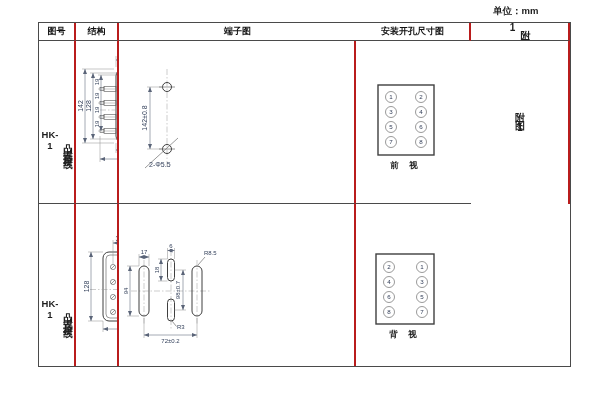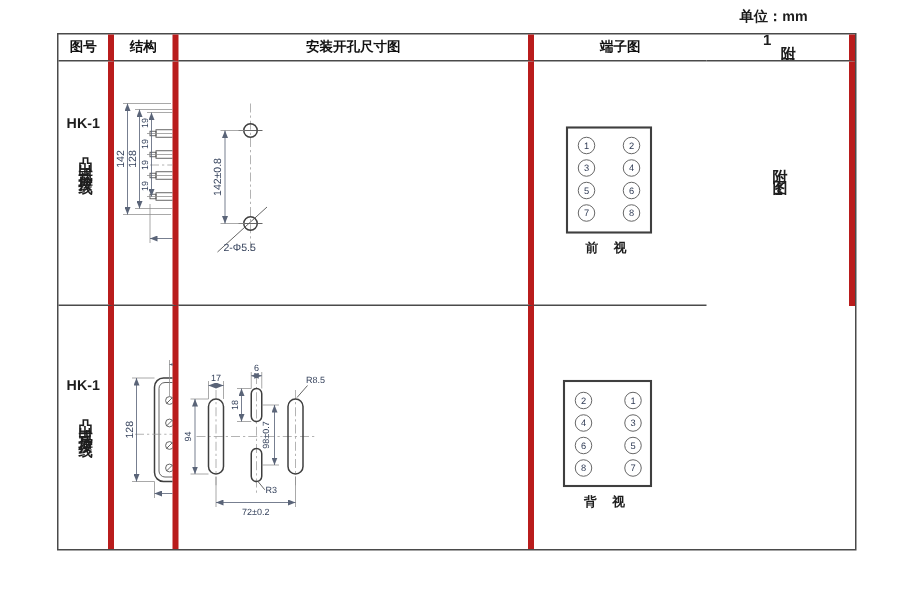--- a/index.html
+++ b/index.html
@@ -1,26 +1,26 @@
 <!DOCTYPE html>
 <html><head>
 <meta charset="utf-8">
 <style>
   html,body{margin:0;padding:0;background:#fff;}
   .page{position:relative;width:600px;height:398px;background:#fff;overflow:hidden;
         font-family:"Liberation Sans","DejaVu Sans",sans-serif;}
   .unit{position:absolute;top:5px;left:493px;font-size:9.5px;font-weight:bold;color:#1d1d1d;}
   .tbl{position:absolute;left:38px;top:22px;border:1px solid #4a4a4a;background:#fff;
        display:grid;grid-template-columns:37px 43px 237px 115px 99px;grid-template-rows:18px 163px 162px;}
-  .cell{border-right:4px solid #b91c1c;border-bottom:1px solid #4a4a4a;box-sizing:border-box;overflow:hidden;}
+  .cell{border-right:2px solid #b91c1c;border-bottom:1px solid #4a4a4a;box-sizing:border-box;overflow:hidden;}
   .noR{border-right:none}.noB{border-bottom:none}
   .hd{display:flex;align-items:center;justify-content:center;font-size:9px;font-weight:bold;color:#111;white-space:pre;}
   .figcell{display:flex;align-items:center;justify-content:center;}
   .vfig{writing-mode:vertical-rl;text-orientation:upright;font-size:10px;font-weight:bold;color:#1d1d1d;letter-spacing:9px;}
-  .structcell{display:flex;flex-direction:column;align-items:center;text-align:center;}
+  .structcell{display:flex;flex-direction:row;align-items:center;text-align:center;}
   .pt38{padding-top:36px}.pt50{padding-top:48px}
   .model{font-size:9.5px;font-weight:bold;color:#1d1d1d;}
   .vstruct{writing-mode:vertical-rl;text-orientation:upright;font-size:9.5px;font-weight:bold;color:#1d1d1d;letter-spacing:3px;margin-top:9px;}
   svg{display:block}
   .ln{stroke:#3f3f3f;stroke-width:1;fill:none}
   .lnb{stroke:#3f3f3f;stroke-width:1.4;fill:none}
   .tn{stroke:#555;stroke-width:0.6;fill:none}
   .dl{stroke:#5a6478;stroke-width:0.55;fill:none}
   .ext{stroke:#8c8c8c;stroke-width:0.5;fill:none}
   .cl{stroke:#999;stroke-width:0.5;fill:none;stroke-dasharray:6 2 1.5 2}
@@ -33,22 +33,22 @@
 </head>
 <body>
 
 <div class="page">
   <div class="unit">单位：mm</div>
 
   <div class="tbl">
 
     <div class="cell hd">图号</div>
     <div class="cell hd">结构</div>
+    <div class="cell hd noR">端子图</div>
     <div class="cell hd">安装开孔尺寸图</div>
-    <div class="cell hd noR">端子图</div>
 
     <div class="cell figcell">
       <div class="vfig">附图1</div>
     </div>
     <div class="cell structcell pt38">
       <div class="model">HK-1</div>
       <div class="vstruct">凸出式前接线</div>
     </div>
 
     <div class="cell">

